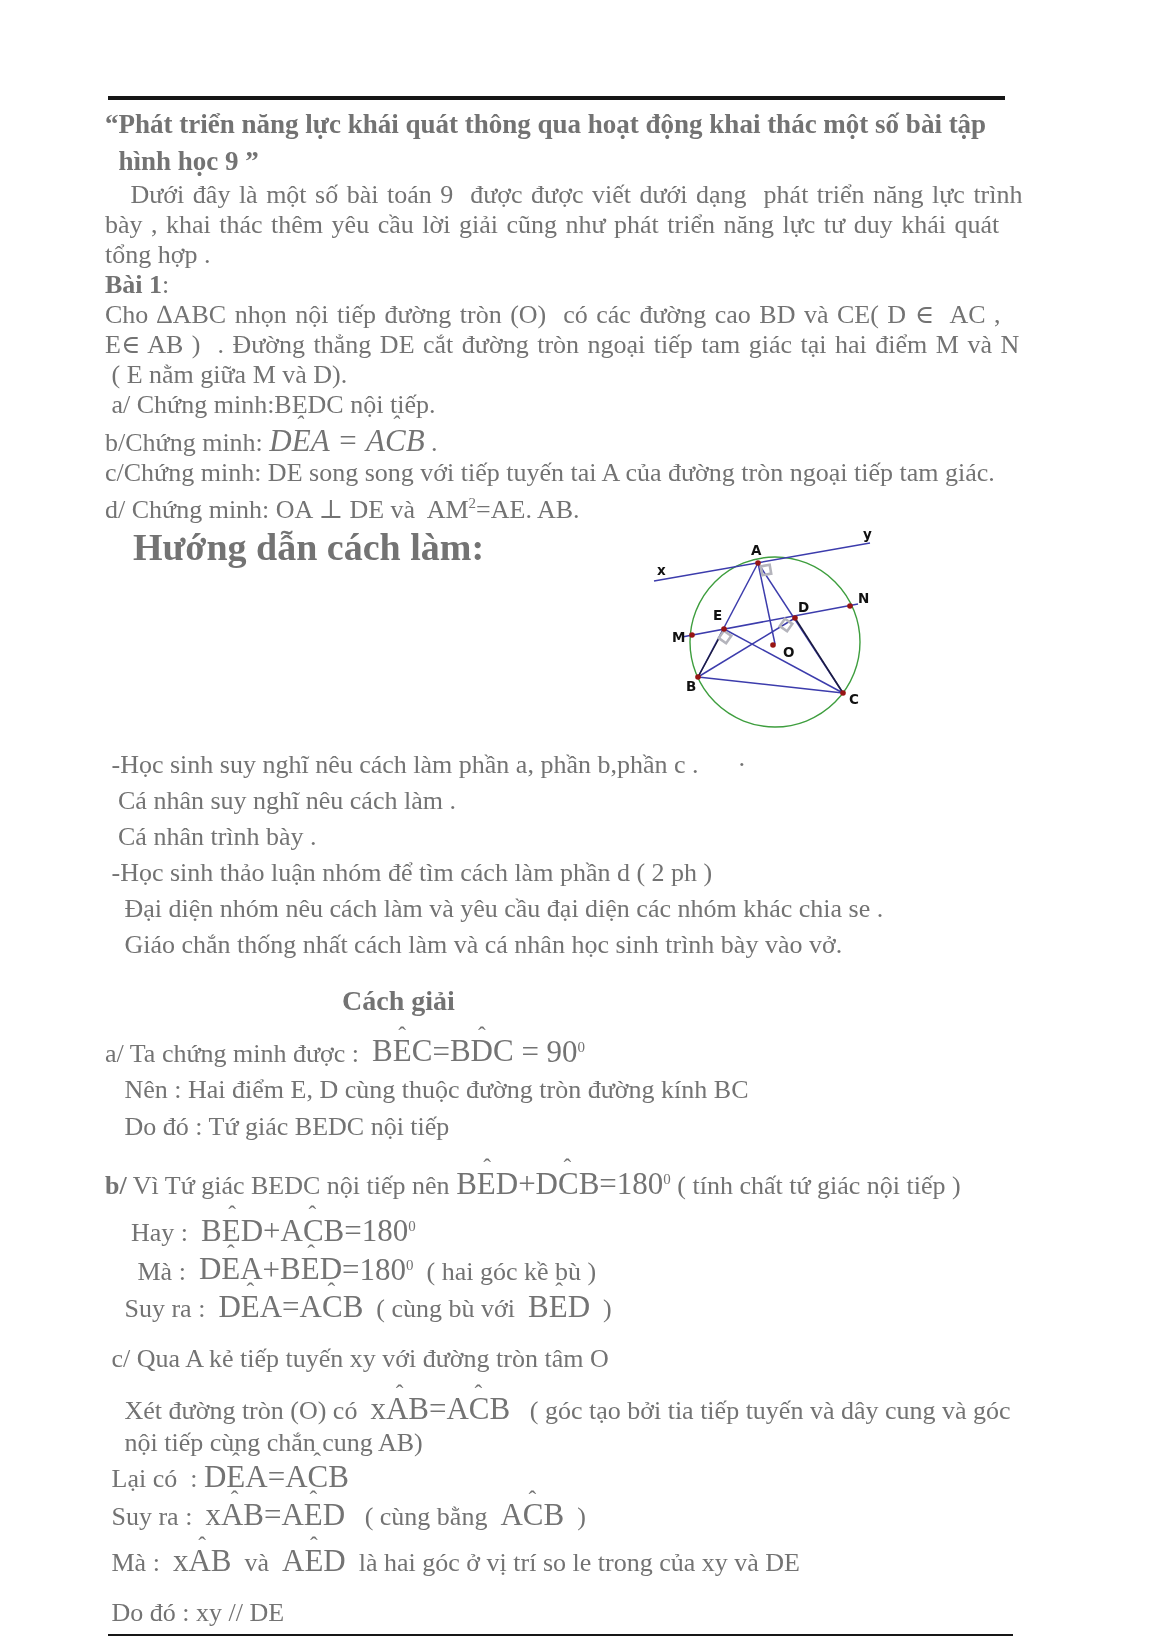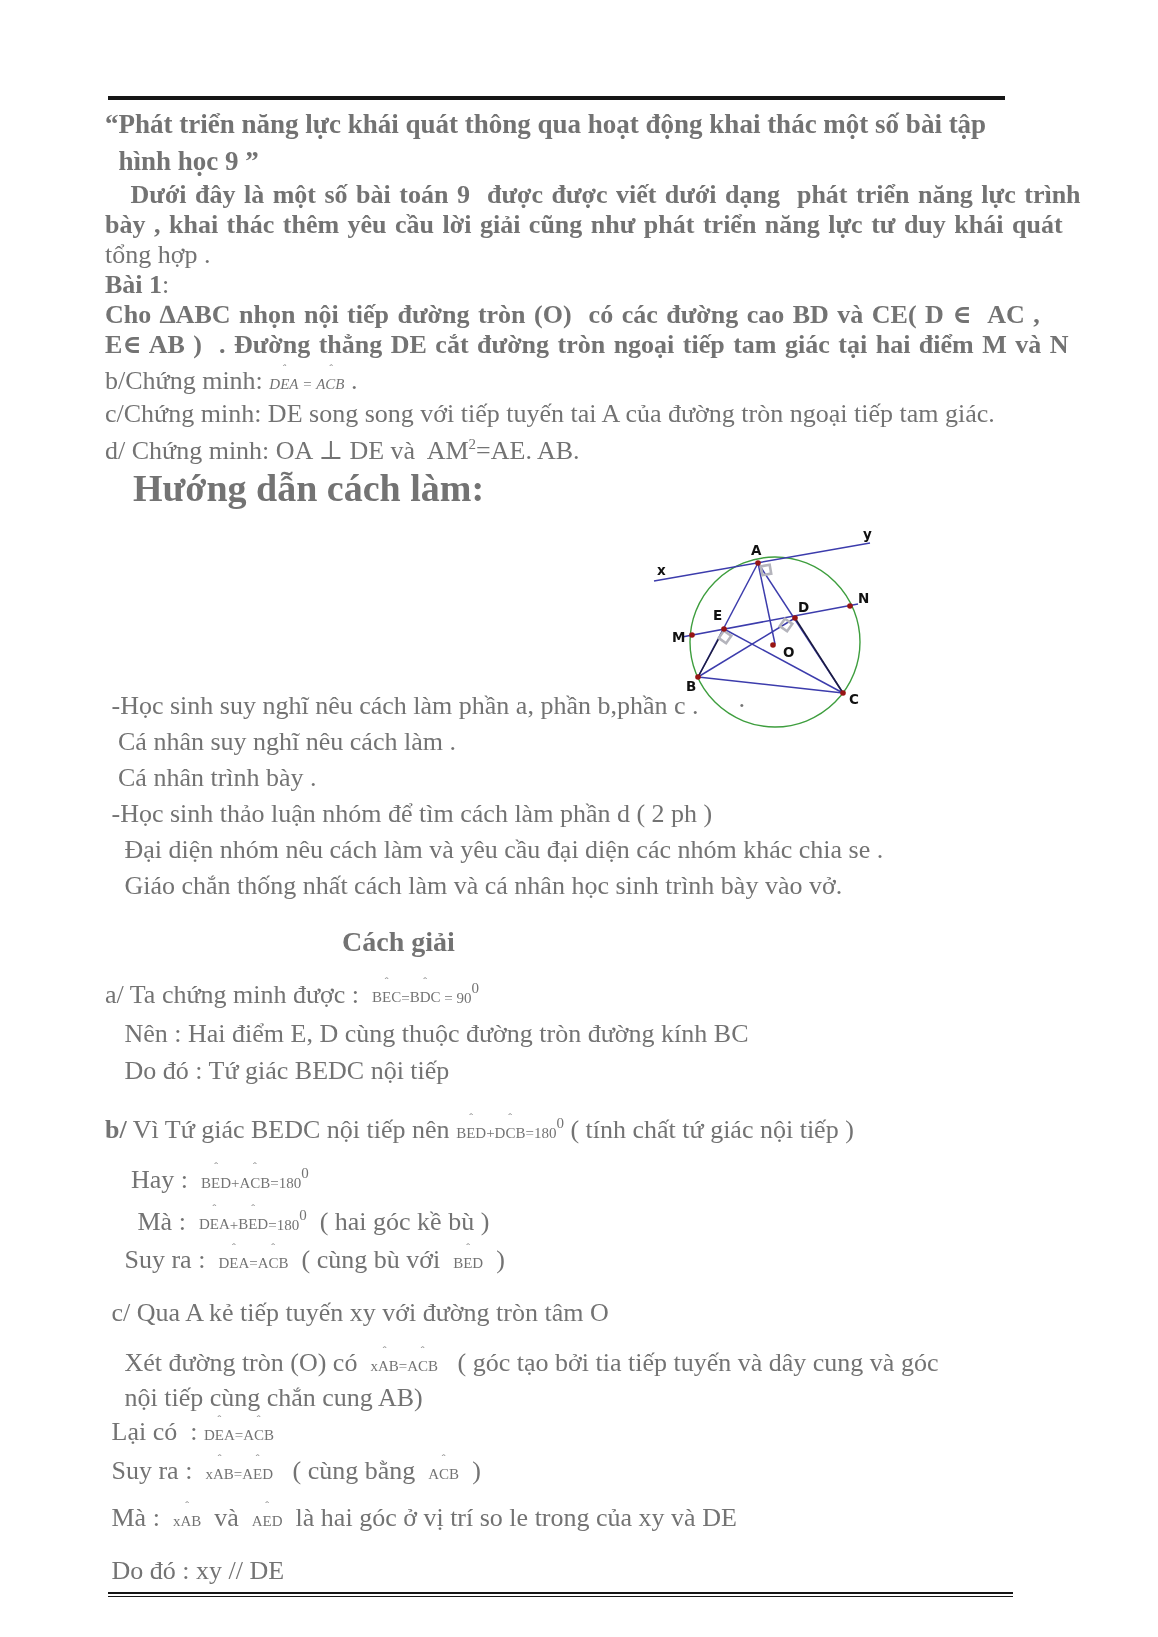--- a/index.html
+++ b/index.html
@@ -12,22 +12,22 @@
   .rule-top{margin-top:96px;margin-left:3px;width:897px;height:4px;background:#161616;}
   .rule-bottom{margin-top:6px;margin-left:3px;width:905px;height:2px;
     border-top:2px solid #161616;border-bottom:1px solid #161616;}
   .para{white-space:pre;font-size:26px;line-height:30px;}
   .b{font-weight:bold;}
   .title{font-size:27px;line-height:37px;}
   .title-first{margin-top:6px;}
   .hd{font-size:38px;line-height:36px;margin-top:4px;margin-left:28px;}
   .cg{font-size:28px;line-height:38px;margin-top:22px;margin-left:237px;}
   .fig-space{height:185px;}
-  .jst{word-spacing:2px;font-weight:bold;}
-  .math{font-size:15px;}
+  .jst{word-spacing:2px;}
+  .math{font-size:31px;}
   .mi{font-style:italic;}
   .sup{font-size:15px;vertical-align:super;}
   .ang{position:relative;display:inline-block;}
   .ang::before{
     content:"ˆ";position:absolute;left:0;right:0;top:-0.55em;
     text-align:center;font-size:0.75em;line-height:1;
   }
   .mt2{margin-top:2px}.mt3{margin-top:20px}.mt4{margin-top:4px}.mt5{margin-top:14px}
   .mt6{margin-top:6px}.mt10{margin-top:10px}.mt12{margin-top:12px}
   .mt15{margin-top:7px}.mt22{margin-top:22px}
@@ -41,20 +41,22 @@
     <div class="rule-top"></div>
 
   <div class="para title title-first"><span class="b">“Phát triển năng lực khái quát thông qua hoạt động khai thác một số bài tập</span></div>
       <div class="para title"><span class="b">  hình học 9 ”</span></div>
       <div class="para jst"><span>   Dưới đây là một số bài toán 9  được được viết dưới dạng  phát triển năng lực trình</span></div>
       <div class="para jst"><span>bày , khai thác thêm yêu cầu lời giải cũng như phát triển năng lực tư duy khái quát</span></div>
       <div class="para"><span>tổng hợp .</span></div>
       <div class="para"><span class="b">Bài 1</span><span>:</span></div>
       <div class="para jst"><span>Cho ∆ABC nhọn nội tiếp đường tròn (O)  có các đường cao BD và CE( D </span><span>∈</span><span>  AC ,</span></div>
       <div class="para jst"><span>E</span><span>∈</span><span> AB )  . Đường thẳng DE cắt đường tròn ngoại tiếp tam giác tại hai điểm M và N</span></div>
+      <div class="para"><span> ( E nằm giữa M và D).</span></div>
+      <div class="para"><span> a/ Chứng minh:BEDC nội tiếp.</span></div>
       <div class="para mt6"><span>b/Chứng minh: </span><span class="math mi ang">DEA</span><span class="math mi"> = </span><span class="math mi ang">ACB</span><span> .</span></div>
       <div class="para"><span>c/Chứng minh: DE song song với tiếp tuyến tai A của đường tròn ngoại tiếp tam giác.</span></div>
       <div class="para"><span>d/ Chứng minh: OA </span><span>⊥</span><span> DE và  AM</span><span class="sup">2</span><span>=AE. AB.</span></div>
       <div class="para hd"><span class="b">Hướng dẫn cách làm:</span></div>
       <div class="para fig-space"></div>
       <div class="para"><span> -Học sinh suy nghĩ nêu cách làm phần a, phần b,phần c .      ·</span></div>
       <div class="para mt6"><span>  Cá nhân suy nghĩ nêu cách làm .</span></div>
       <div class="para mt6"><span>  Cá nhân trình bày .</span></div>
       <div class="para mt6"><span> -Học sinh thảo luận nhóm để tìm cách làm phần d ( 2 ph )</span></div>
       <div class="para mt6"><span>   Đại diện nhóm nêu cách làm và yêu cầu đại diện các nhóm khác chia se .</span></div>

